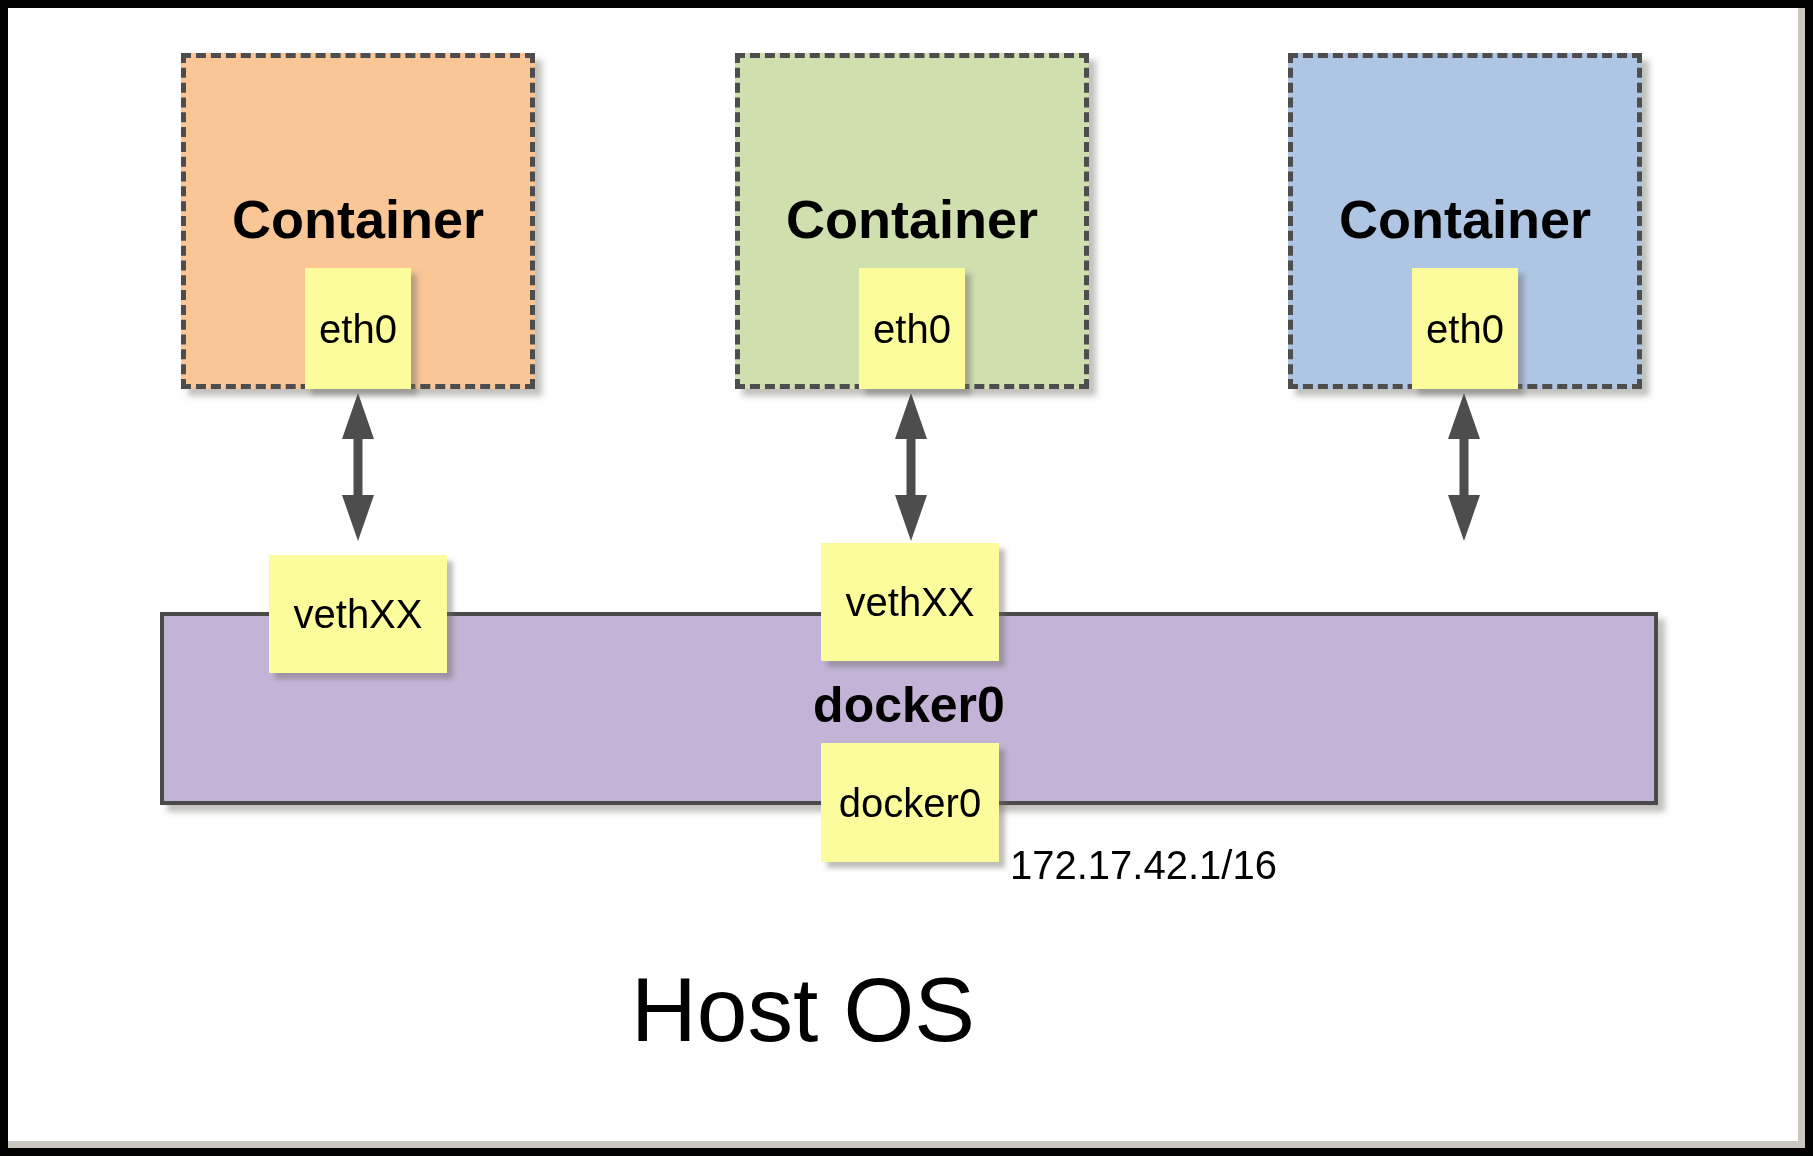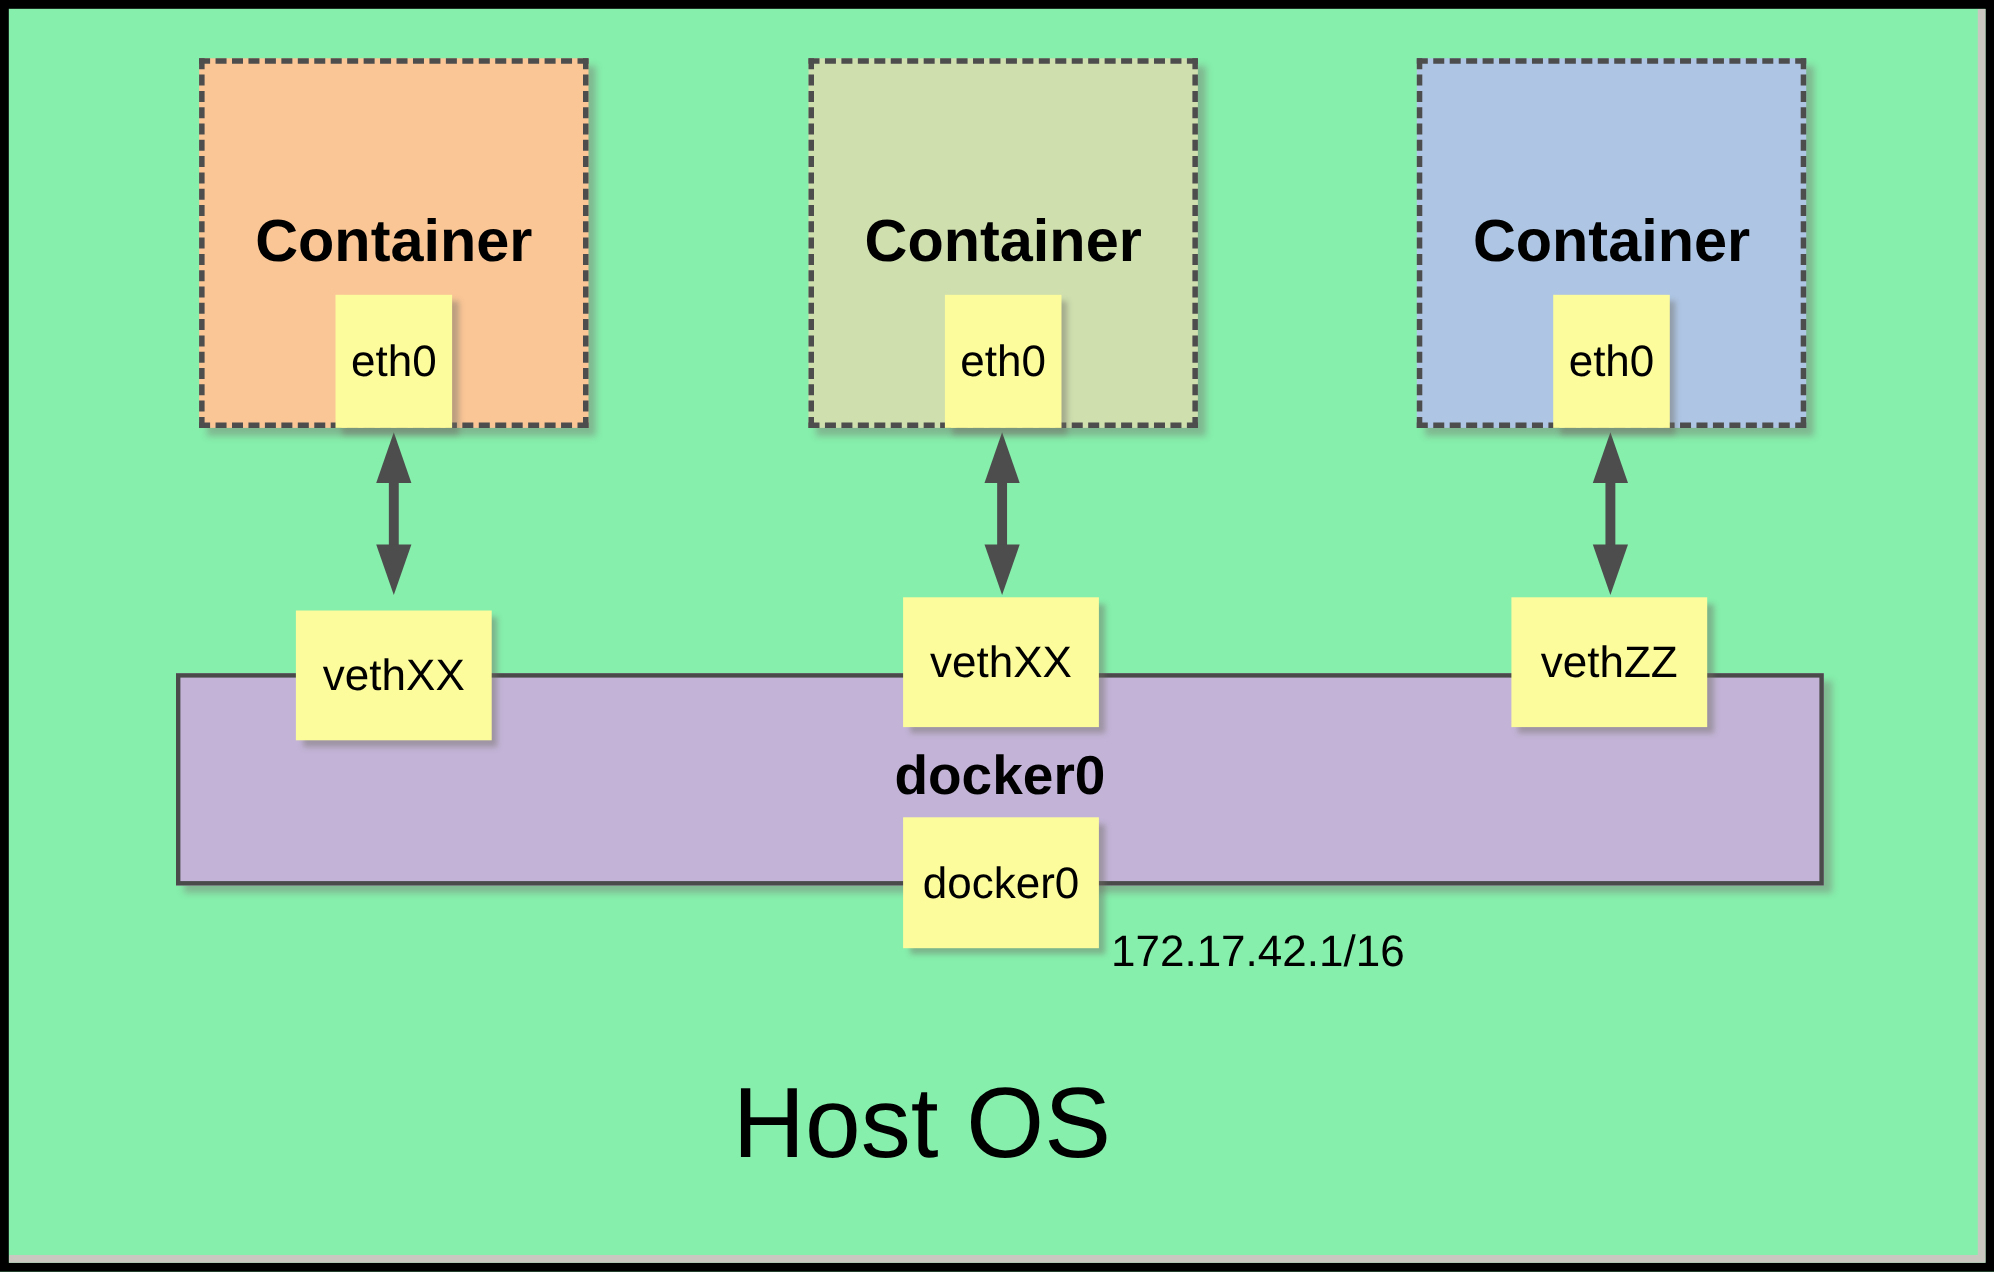--- a/index.html
+++ b/index.html
@@ -1,19 +1,19 @@
 <!DOCTYPE html>
 <html><head>
 <meta charset="utf-8">
 <style>
   html,body{margin:0;padding:0;background:#000;}
   body{width:1813px;height:1156px;overflow:hidden;
        font-family:"Liberation Sans", sans-serif;color:#000;}
   .frame{width:1813px;height:1156px;box-sizing:border-box;padding:8px;background:#000;}
-  .canvas{position:relative;width:100%;height:100%;background:#86efac;
+  .canvas{position:relative;width:100%;height:100%;background:#ffffff;
           box-shadow:inset -7px -7px 0 #c9c7c0;}
 
   
   .container-box{position:absolute;top:45px;width:354px;height:336px;box-sizing:border-box;
      border:5px dashed #4D4D4D;box-shadow:7px 7px 6px rgba(120,118,110,0.45);}
   .c1{left:173px;} .c2{left:727px;} .c3{left:1280px;}
   .container-label{position:absolute;left:0;right:0;top:133px;text-align:center;
      font-size:54px;font-weight:700;line-height:56px;}
 
   
@@ -30,22 +30,22 @@
   .arrow line{stroke:#4D4D4D;stroke-width:9;}
   .arrow polygon{fill:#4D4D4D;}
 
   
   .bridge-bar{position:absolute;left:152px;top:604px;width:1498px;height:193px;box-sizing:border-box;
      background:#C3B4D7;border:4px solid #4A4A4A;box-shadow:7px 7px 6px rgba(120,118,110,0.45);z-index:1;}
   .bridge-label{position:absolute;left:152px;top:671px;width:1498px;text-align:center;
      font-size:50px;font-weight:700;line-height:52px;z-index:2;}
 
   .ip-text{position:absolute;left:1002px;top:834px;font-size:40px;line-height:46px;}
-  .host-label{position:absolute;left:830px;top:954px;transform:translateX(-50%);
-     font-size:91px;line-height:96px;white-space:nowrap;margin-top:12px;}
+  .host-label{position:absolute;left:795px;top:954px;transform:translateX(-50%);
+     font-size:91px;line-height:96px;white-space:nowrap;}
 </style>
 </head>
 <body>
 
 <div class="frame">
   <div class="canvas">
 
     <div class="container-box c1" style="background-color: rgb(250, 198, 150);">
       <div class="container-label">Container</div>
       <div class="iface eth" style="background-color: rgb(252, 252, 156);">
@@ -85,23 +85,20 @@
 
     <div class="bridge-bar" style="background-color: rgb(195, 180, 215);"></div>
     <div class="bridge-label">docker0</div>
 
     <div class="iface veth v1" style="background-color: rgb(252, 252, 156);">
       <span>vethXX</span>
     </div>
     <div class="iface veth v2" style="background-color: rgb(252, 252, 156);">
       <span>vethXX</span>
     </div>
-    <div class="iface veth v3" style="background-color: rgb(252, 252, 156);">
-      <span>vethZZ</span>
-    </div>
 
     <div class="iface docker0-box" style="background-color: rgb(252, 252, 156);">
       <span>docker0</span>
     </div>
     <div class="ip-text">172.17.42.1/16</div>
 
     <div class="host-label">Host OS</div>
 
   </div>
 </div>

